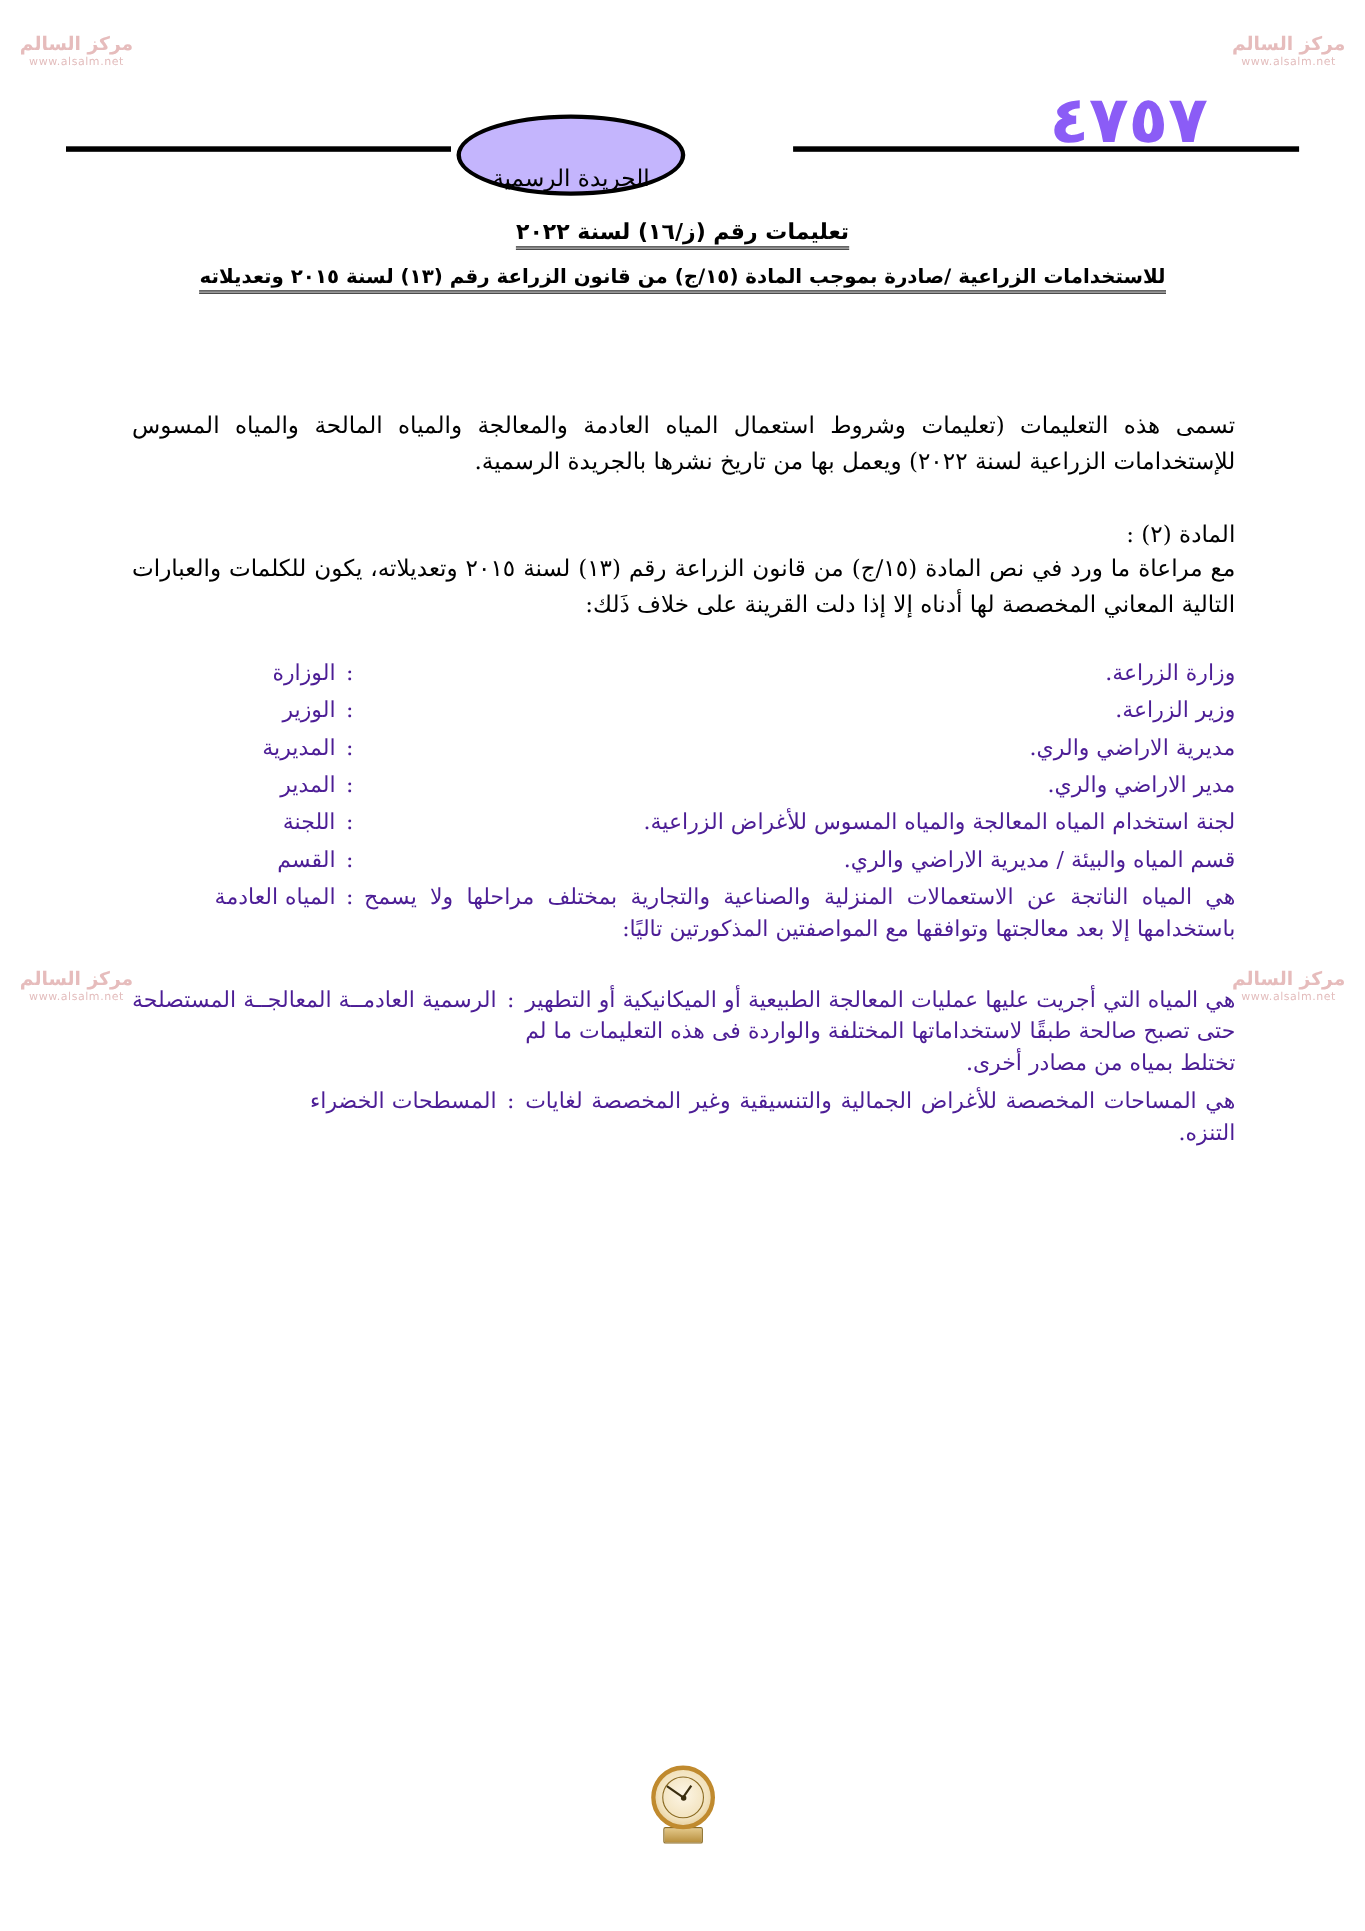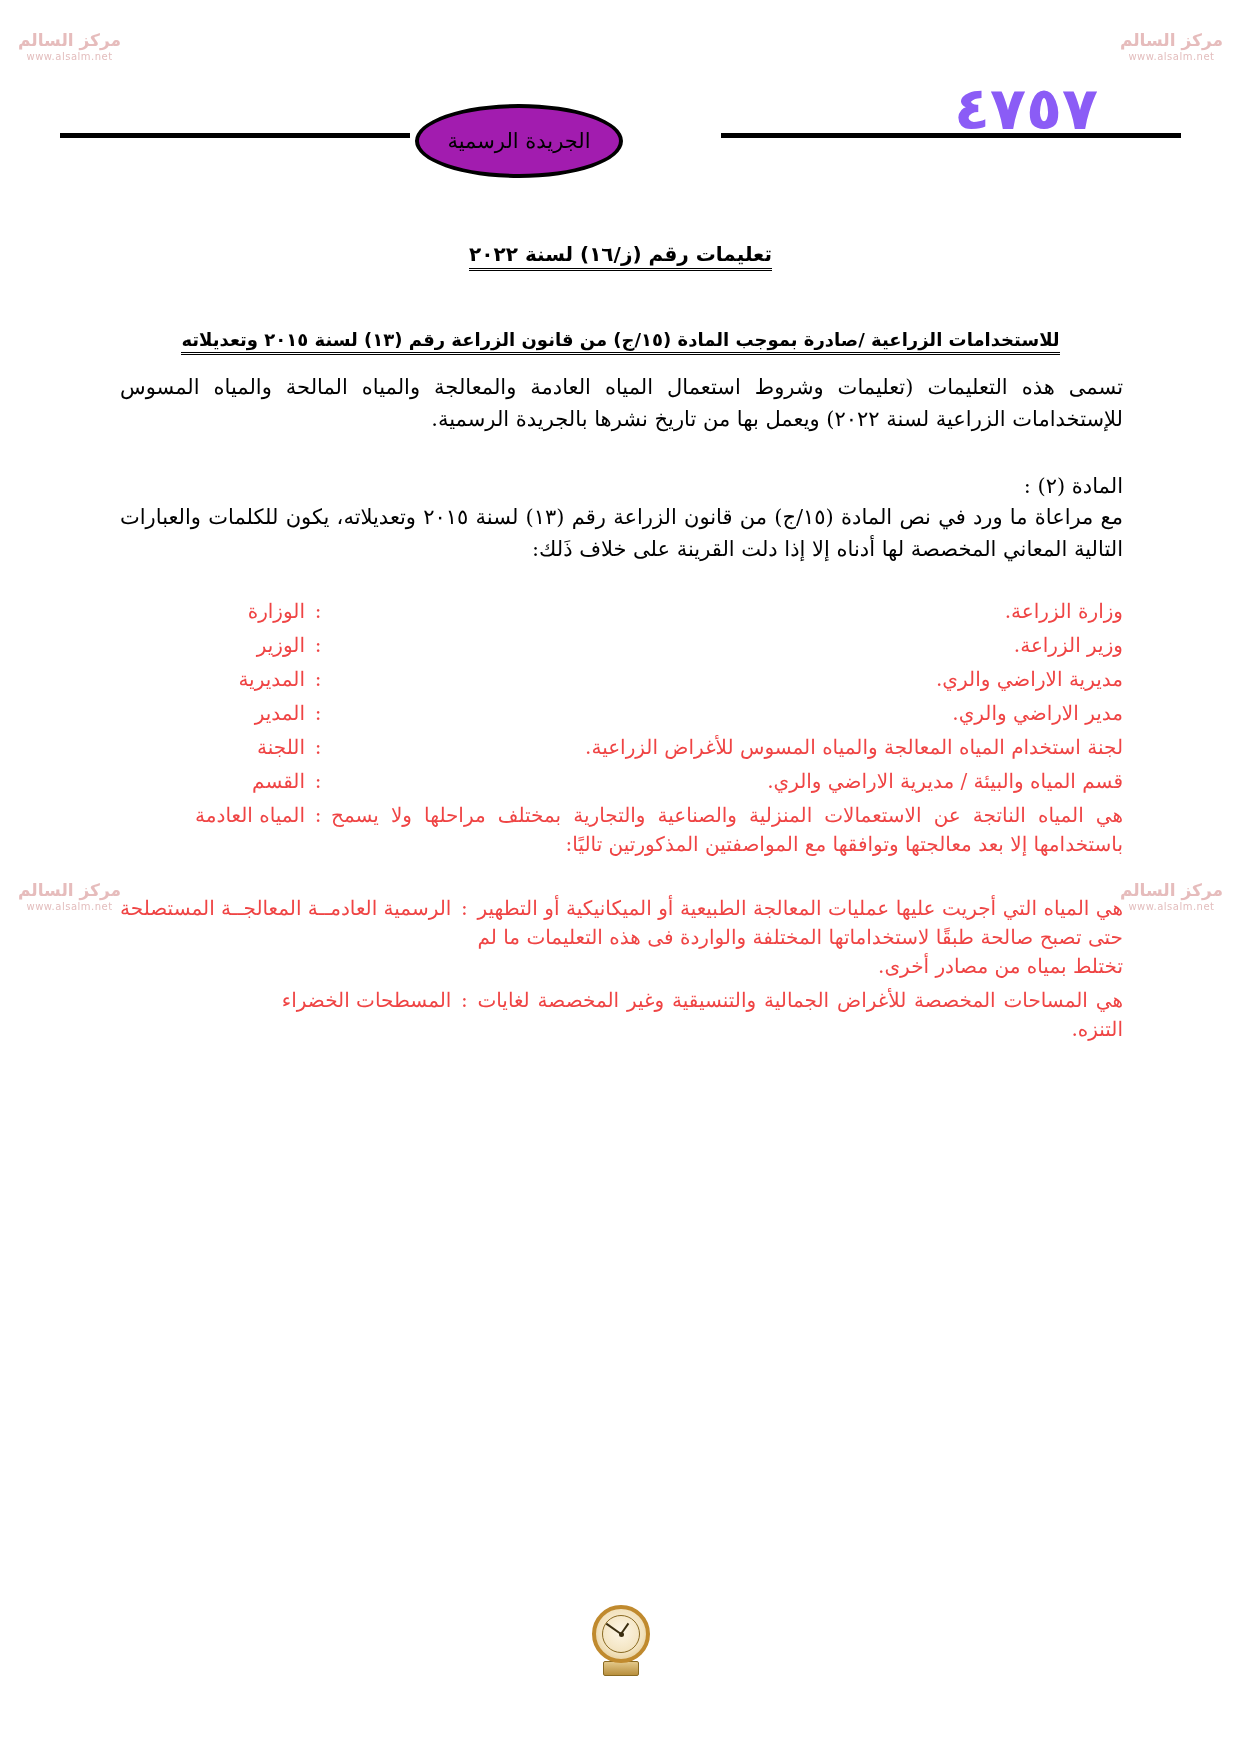--- a/index.html
+++ b/index.html
@@ -67,23 +67,23 @@
   .header-rule-right { right: 0; width: 460px; }
 
   .gazette-oval {
     position: absolute;
     left: 415px;
     top: 104px;
     width: 200px;
     height: 66px;
     border: 4px solid #000;
     border-radius: 50% / 50%;
-    background: #a21caf;
+    background: #c4b5fd;
     display: flex;
-    align-items: center;
+    align-items: flex-end;
     justify-content: center;
     z-index: 3;
   }
   .gazette-oval span {
     font-size: 21px;
     color: #000;
     font-family: "DejaVu Serif", "Liberation Serif", serif;
     white-space: nowrap;
   }
 
@@ -111,21 +111,20 @@
     display: block;
     color: #000;
     font-weight: bold;
     font-family: "DejaVu Sans", "Liberation Sans", sans-serif;
     white-space: nowrap;
   }
   .title-line .u {
     border-bottom: 3px double #000;
     padding-bottom: 2px;
     display: inline-block;
-    margin-top: 44px;
   }
   .title-1 { font-size: 20px; margin-bottom: 14px; }
   .title-2 { font-size: 21px; margin-bottom: 14px; letter-spacing: -0.2px; }
   .title-3 { font-size: 18px; letter-spacing: -0.4px; }
 
   
   .body-area {
     position: absolute;
     left: 120px;
     right: 118px;
@@ -153,21 +152,21 @@
   
   .defs {
     margin-top: 30px;
     width: 100%;
     border-collapse: collapse;
   }
   .defs tr { vertical-align: top; }
   .defs td {
     font-family: "DejaVu Serif", "Liberation Serif", serif;
     font-size: 20px;
-    color: #ef4444;
+    color: #4c1d95;
     line-height: 1.45;
     padding: 1px 0 4px 0;
   }
   .def-term {
     width: 185px;
     text-align: right;
     white-space: nowrap;
     padding-left: 6px;
   }
   .def-colon {

